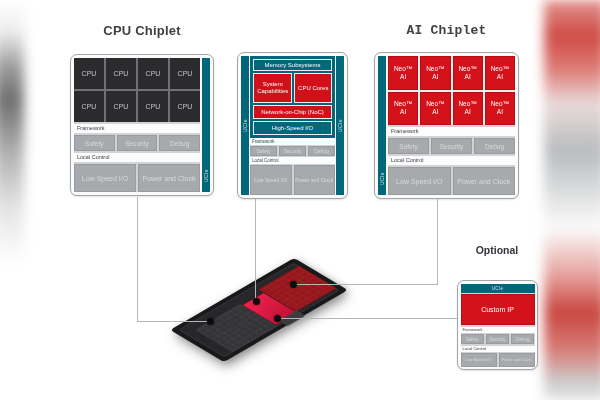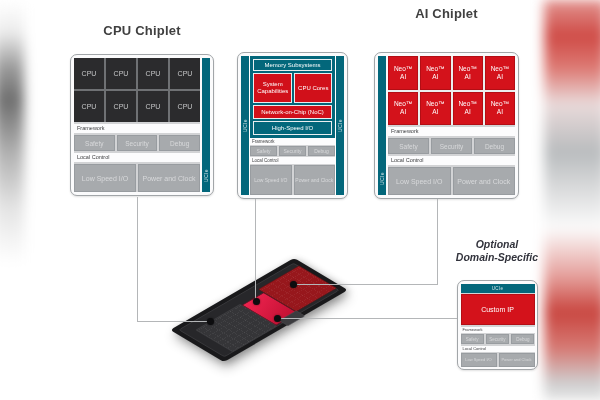--- a/index.html
+++ b/index.html
@@ -91,24 +91,23 @@
 </style>
 </head>
 <body>
 
 <div class="stage">
 
   <div class="edge edge-left"></div>
   <div class="edge edge-right"></div>
 
   <div class="title" style="left:70px;top:23px;width:144px;">CPU Chiplet</div>
-  <div class="title" style="left:374px;top:6px;width:145px;">AI Chiplet</div>
-  <div class="title-sm" style="left:450px;top:238px;width:94px;font-style:italic;">
+  <div class="title" style="left:374px;top:23px;width:145px;font-family:Liberation Mono, monospace;">AI Chiplet</div>
+  <div class="title-sm" style="left:450px;top:244px;width:94px;">
     <div>Optional</div>
-    <div>Domain-Specific</div>
   </div>
 
   <div class="card" style="left:70px;top:54px;width:144px;height:142px;">
     <div class="row">
       <div class="col">
         <div class="grid8 grid-dark">
           <div class="cell-dark">CPU</div>
           <div class="cell-dark">CPU</div>
           <div class="cell-dark">CPU</div>
           <div class="cell-dark">CPU</div>

